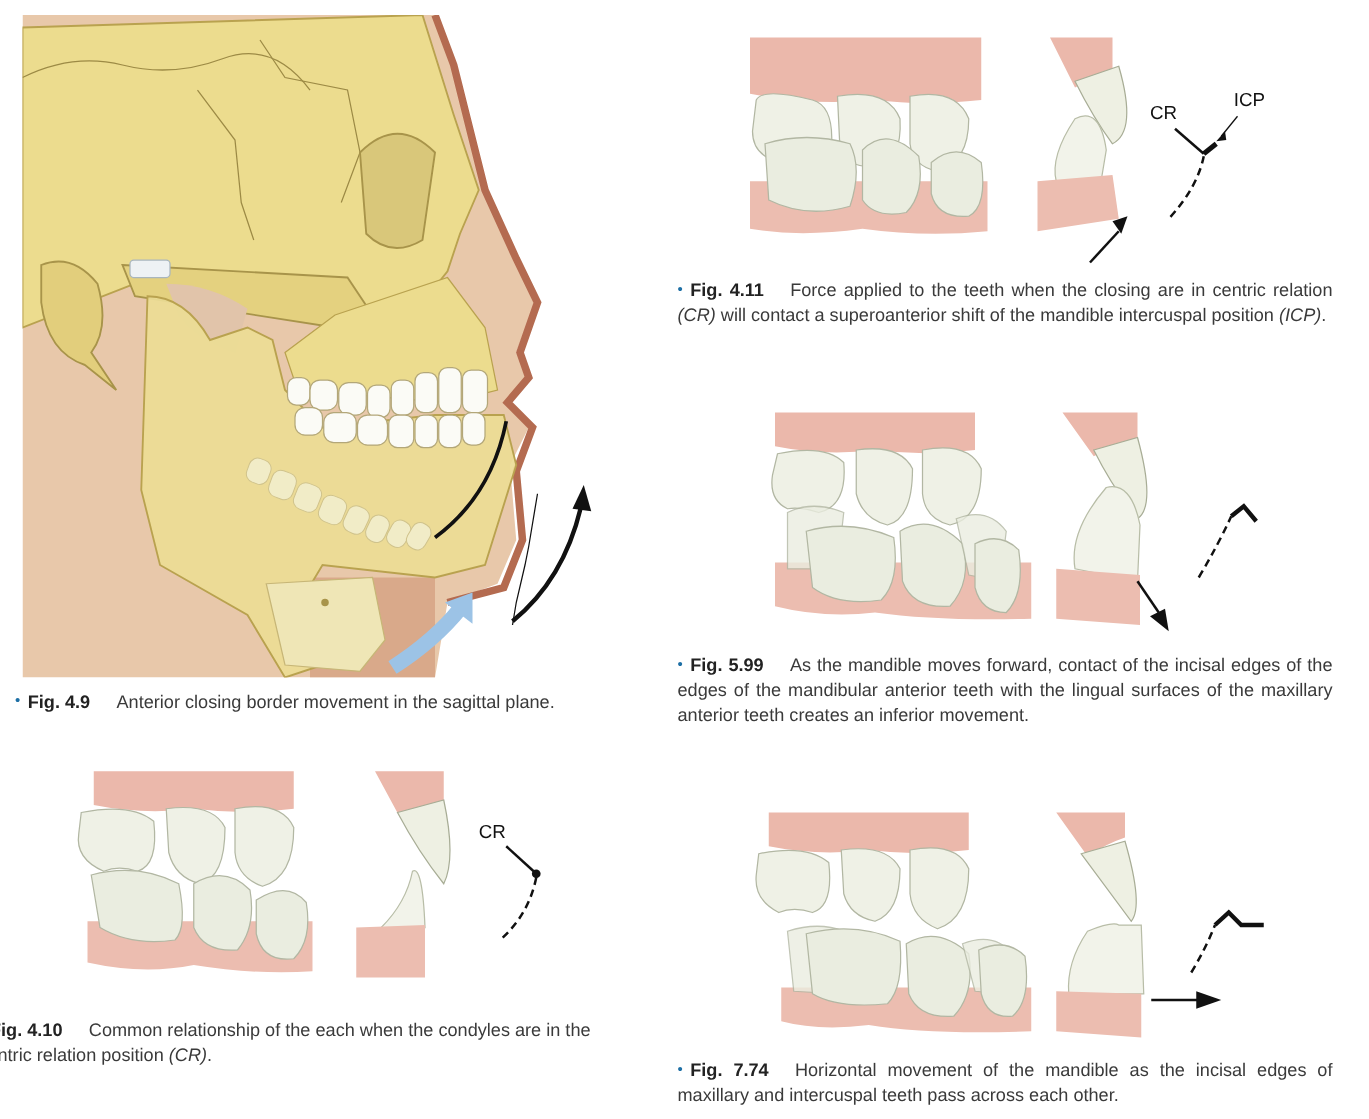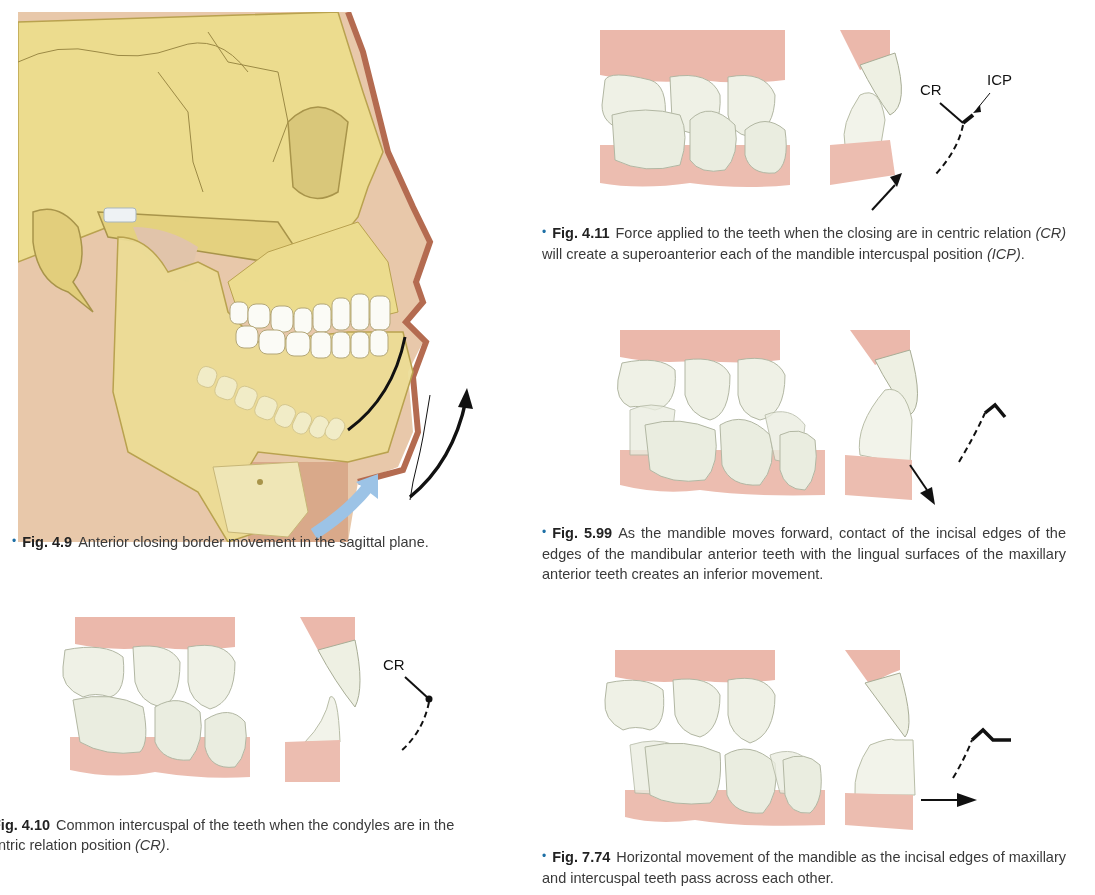--- a/index.html
+++ b/index.html
@@ -1,21 +1,21 @@
 <!DOCTYPE html>
 <html><head>
 <meta charset="utf-8">
 <style>
   html, body { margin:0; padding:0; background:#ffffff; }
   body { width:1095px; height:895px; position:relative; overflow:hidden;
          font-family:"Liberation Sans", sans-serif; color:#333; }
   .fig { position:absolute; }
   .caption { position:absolute; font-size:14.5px; line-height:20px; color:#3a3a3a; }
   .caption .bullet { color:#1d6fa5; font-size:12px; position:relative; top:-2px; margin-right:6px; }
-  .caption .label { font-weight:bold; color:#222; margin-right:6px; }
+  .caption .label { font-weight:bold; color:#222; margin-right:21px; }
   .caption i { }
   .just { text-align:justify; }
   svg { display:block; }
   .lbl { font-family:"Liberation Sans", sans-serif; font-size:15px; fill:#111; }
 </style>
 </head>
 <body>
 
 <div class="fig" style="left:18px;top:12px;width:500px;height:530px;">
   <svg width="500" height="530" viewBox="0 0 500 530">
@@ -83,21 +83,21 @@
 
     <path d="M412,383 L405,425 L402,440 L395,470 L392,488" fill="none" stroke="#111" stroke-width="1"></path>
 
     <path d="M392,485 Q435,450 448,388" fill="none" stroke="#111" stroke-width="3.5"></path>
     <path d="M440,395 L449,376 L455,397 Z" fill="#111"></path>
 
     <path d="M296,522 Q330,500 350,475" fill="none" stroke="#9cc3e6" stroke-width="12" stroke-linecap="butt"></path>
     <path d="M338,470 L360,462 L360,487 Z" fill="#9cc3e6"></path>
   </svg>
 </div>
-<div class="caption" style="left:12px;top:532px;width:510px;">
+<div class="caption" style="left:12px;top:552px;width:510px;">
   <span class="bullet">•</span><span class="label">Fig. 4.9</span><span>Anterior closing border movement in the sagittal plane.</span>
 </div>
 
 <div class="fig" style="left:590px;top:25px;width:450px;height:190px;">
   <svg width="450" height="190" viewBox="0 0 450 190">
 
     <path d="M10,5 L195,5 L195,55 Q150,60 110,55 Q60,60 10,50 Z" fill="#ebb8ab"></path>
 
     <g fill="#eff1e6" stroke="#b2b7a3" stroke-width="1">
       <path d="M15,55 Q20,45 60,55 Q78,60 75,95 Q72,110 55,100 Q45,95 35,105 Q12,100 12,80 Z"></path>
@@ -125,21 +125,21 @@
     <text class="lbl" x="330" y="70">CR</text>
     <text class="lbl" x="397" y="60">ICP</text>
     <line x1="350" y1="78" x2="373" y2="98" stroke="#111" stroke-width="2"></line>
     <line x1="373" y1="98" x2="383" y2="90" stroke="#111" stroke-width="4"></line>
     <line x1="400" y1="68" x2="387" y2="84" stroke="#111" stroke-width="1"></line>
     <path d="M383,88 L390,80 L391,87 Z" fill="#111"></path>
     <path d="M373,100 Q368,125 345,150" fill="none" stroke="#111" stroke-width="2" stroke-dasharray="6,4"></path>
   </svg>
 </div>
 <div class="caption just" style="left:542px;top:223px;width:524px;">
-  <span class="bullet">•</span><span class="label">Fig. 4.11</span><span>Force applied to the teeth when the closing are in centric relation </span><i>(CR)</i><span> will create a superoanterior each of the mandible intercuspal position </span><i>(ICP)</i><span>.</span>
+  <span class="bullet">•</span><span class="label">Fig. 4.11</span><span>Force applied to the teeth when the closing are in centric relation </span><i>(CR)</i><span> will contact a superoanterior shift of the mandible intercuspal position </span><i>(ICP)</i><span>.</span>
 </div>
 
 <div class="fig" style="left:600px;top:325px;width:420px;height:185px;">
   <svg width="420" height="185" viewBox="0 0 420 185">
     <path d="M20,5 L180,5 L180,35 Q140,40 100,35 Q60,40 20,32 Z" fill="#ebb8ab"></path>
     <g fill="#eff1e6" stroke="#b2b7a3" stroke-width="1">
       <path d="M22,38 Q60,30 75,45 Q78,80 55,85 Q40,80 30,82 Q15,75 18,55 Z"></path>
       <path d="M85,35 Q120,30 130,50 Q130,90 110,95 Q90,90 85,70 Z"></path>
       <path d="M138,35 Q175,28 185,50 Q185,90 160,95 Q140,90 138,70 Z"></path>
     </g>
@@ -187,21 +187,21 @@
     <path d="M263,38 L300,28 Q310,75 300,95 Q280,70 263,38 Z" fill="#eef0e3" stroke="#a8ad96"></path>
     <path d="M250,130 Q270,110 275,85 Q283,80 285,130 Z" fill="#f2f3ea" stroke="#b8bda7"></path>
     <path d="M230,130 L285,128 L285,170 L230,170 Z" fill="#ecbdb0"></path>
     <text class="lbl" x="328" y="58">CR</text>
     <line x1="350" y1="65" x2="373" y2="86" stroke="#111" stroke-width="2"></line>
     <circle cx="374" cy="87" r="3.5" fill="#111"></circle>
     <path d="M374,90 Q368,120 345,140" fill="none" stroke="#111" stroke-width="2" stroke-dasharray="6,4"></path>
   </svg>
 </div>
 <div class="caption" style="left:-8px;top:815px;width:540px;">
-  <div><span class="label">Fig. 4.10</span><span>Common intercuspal of the teeth when the condyles are in the</span></div>
+  <div><span class="label">Fig. 4.10</span><span>Common relationship of the each when the condyles are in the</span></div>
   <div style="margin-left:6px;"><span>ntric relation position </span><i>(CR)</i><span>.</span></div>
 </div>
 
 <div class="fig" style="left:595px;top:645px;width:420px;height:190px;">
   <svg width="420" height="190" viewBox="0 0 420 190">
     <path d="M20,5 L180,5 L180,35 Q140,40 100,35 Q60,40 20,32 Z" fill="#ebb8ab"></path>
     <g fill="#eff1e6" stroke="#b2b7a3" stroke-width="1">
       <path d="M12,38 Q50,30 68,45 Q72,80 55,85 Q40,80 28,85 Q8,75 10,55 Z"></path>
       <path d="M78,35 Q115,30 125,50 Q125,85 105,92 Q85,88 80,70 Z"></path>
       <path d="M133,35 Q170,28 180,50 Q180,90 155,98 Q135,90 133,70 Z"></path>

